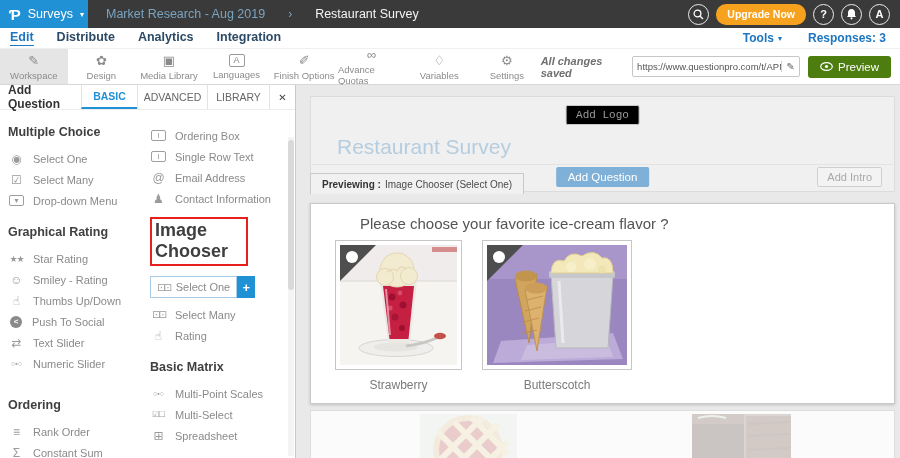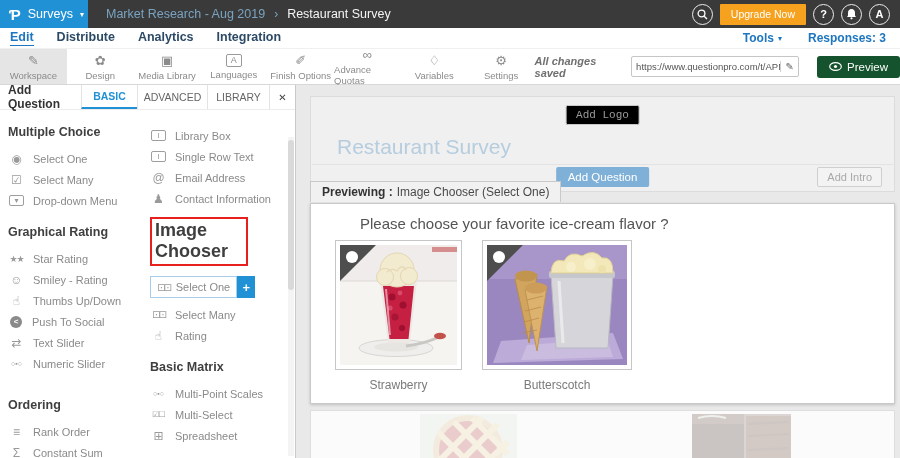--- a/index.html
+++ b/index.html
@@ -6,51 +6,51 @@
   html,body { width:900px; height:458px; overflow:hidden; }
   body { font-family:"Liberation Sans","DejaVu Sans",sans-serif; background:#e9e9e9; position:relative; }
   .app { position:absolute; inset:0; }
 
   
   .topbar { position:absolute; left:0; top:0; width:900px; height:28px; background:#3a3a3a; display:flex; align-items:center; }
   .logo-block { width:88px; height:28px; background:#2191d6; display:flex; align-items:center; padding-left:9px; gap:7px; cursor:pointer; }
   .logo-glyph { color:#fff; font-size:15px; font-weight:700; line-height:1; }
   .product-name { color:#fff; font-size:12.5px; }
   .caret { color:#fff; font-size:8px; }
-  .breadcrumb { display:flex; align-items:center; gap:9px; margin-left:18px; font-size:12.5px; }
+  .breadcrumb { display:flex; align-items:center; gap:23px; margin-left:18px; font-size:12.5px; }
   .crumb-parent { color:#7aa3c1; }
   .crumb-sep { color:#7aa3c1; font-size:12px; }
   .crumb-current { color:#f4f4f4; }
   .topbar-right { margin-left:auto; display:flex; align-items:center; gap:7px; padding-right:10px; }
   .circle-btn { width:21px; height:21px; border:1px solid #ededed; border-radius:50%; display:flex; align-items:center; justify-content:center; color:#fff; font-size:11px; font-weight:700; cursor:pointer; background:transparent; }
-  .upgrade-btn { height:21px; border-radius:1px; background:#f6a21e; color:#fff; font-size:10.5px; font-weight:400; display:flex; align-items:center; padding:0 11px; cursor:pointer; border:none; }
+  .upgrade-btn { height:21px; border-radius:10px; background:#f6a21e; color:#fff; font-size:10.5px; font-weight:700; display:flex; align-items:center; padding:0 11px; cursor:pointer; border:none; }
 
   
   .menubar { position:absolute; left:0; top:28px; width:900px; height:20px; background:#fff; display:flex; align-items:center; font-size:12.5px;text-align:right; }
   .menu-left { display:flex; gap:23px; margin-left:10px; }
   .menu-item { color:#2c4a66; cursor:pointer; font-weight:700; }
   .menu-item.active { color:#1d76bf; border-bottom:1px solid #1d76bf; padding-bottom:1px; }
   .menu-right { margin-left:auto; display:flex; align-items:center; gap:26px; margin-right:14px; font-size:12px; }
   .menu-tools { color:#1d76bf; font-weight:700; cursor:pointer; display:flex; gap:4px; align-items:center; }
   .menu-tools .caret { color:#1d76bf; }
   .menu-responses { color:#1d76bf; font-weight:700; cursor:pointer; }
 
   
   .toolbar { position:absolute; left:0; top:48px; width:900px; height:37px; background:#fff; border-top:1px solid #f0f0f0; border-bottom:1px solid #d8d8d8; display:flex; }
   .tool { width:70px; height:100%; display:flex; flex-direction:column; align-items:center; justify-content:center; gap:2px; cursor:pointer; }
   .tool.active { background:#e5e5e5; }
   .tool-icon { height:15px; font-size:13px; color:#8b8b8b; line-height:15px; }
   .tool-icon.t-boxed { border:1px solid #999; border-radius:2px; width:16px; height:13px; font-size:9px; line-height:11px; text-align:center; }
   .tool-label { font-size:9.5px; color:#8b8b8b; }
-  .tb-right { margin-left:auto; display:flex; align-items:center; gap:18px; }
+  .tb-right { margin-left:auto; display:flex; align-items:center; gap:8px; padding-right:9px; }
   .saved-note { font-style:italic; font-size:11px; color:#6f6f6f; font-weight:700; }
   .url-box { width:168px; height:21px; background:#fff; border:1px solid #c6c6c6; border-radius:2px; display:flex; align-items:center; cursor:text; }
   .url-text { flex:1; font-size:9.5px; color:#555; padding:0 4px; white-space:nowrap; overflow:hidden; }
   .url-edit { border-left:1px solid #d0d0d0; width:18px; text-align:center; font-size:10px; color:#666; cursor:pointer; }
-  .preview-btn { height:22px; background:#14532d; border:none; border-radius:3px; color:#fff; font-size:11.5px; display:flex; align-items:center; gap:5px; padding:0 12px; cursor:pointer; }
+  .preview-btn { height:22px; background:#4d7c0f; border:none; border-radius:3px; color:#fff; font-size:11.5px; display:flex; align-items:center; gap:5px; padding:0 12px; cursor:pointer; }
 
   
   .panel { position:absolute; left:0; top:85px; width:296px; height:373px; background:#fff; border-right:1px solid #c9c9c9; }
   .panel-header { height:25px; display:flex; align-items:stretch; border-bottom:1px solid #ececec; }
   .panel-title { flex:1; font-size:12px; font-weight:700; color:#333; display:flex; align-items:center; padding-left:8px; }
   .ptab { display:flex; align-items:center; justify-content:center; font-size:10.5px; color:#666; border-left:1px solid #e3e3e3; cursor:pointer; }
   .ptab.basic { width:56px; color:#2191d6; font-weight:700; border-bottom:2px solid #2191d6; }
   .ptab.advanced { width:70px; }
   .ptab.library { width:62px; }
   .ptab-close { width:26px; display:flex; align-items:center; justify-content:center; font-size:10px; color:#444; border-left:1px solid #e3e3e3; cursor:pointer; }
@@ -77,21 +77,21 @@
 
   
   .main { position:absolute; left:296px; top:85px; width:604px; height:373px; background:#e9e9e9; overflow:hidden; }
   .survey-head { position:absolute; left:14px; top:11px; width:585px; height:96px; background:#f0f0f0; border:1px solid #dcdcdc; }
   .add-logo-btn { position:absolute; top:8px; left:50%; transform:translateX(-50%); background:#000000; border:1px solid #c9c9c9; border-radius:2px; color:#9a9a9a; font-size:11px; padding:3px 10px; cursor:pointer;font-family:Liberation Mono, monospace; }
   .survey-title { position:absolute; left:26px; top:38px; font-size:21px; color:#b5cddf; }
   .head-divider { position:absolute; left:1px; right:1px; bottom:26px; border-top:1px solid #e3e3e3; }
   .add-question-btn { position:absolute; bottom:4px; left:50%; transform:translateX(-50%); background:#7fb0d8; border:none; border-radius:2px; color:#fff; font-size:11.5px; padding:4px 12px; cursor:pointer; }
   .add-intro-btn { position:absolute; bottom:4px; right:12px; background:#f3f3f3; border:1px solid #cfcfcf; border-radius:2px; color:#a9a9a9; font-size:11px; padding:3px 9px; cursor:pointer; }
 
-  .preview-tab { position:absolute; left:14px; top:96px; height:21px; background:#f1f1f1; border:1px solid #c9c9c9; border-bottom:none; display:flex; align-items:center; padding:0 11px; gap:4px; font-size:12px; z-index:3; }
+  .preview-tab { position:absolute; left:14px; top:88px; height:21px; background:#f1f1f1; border:1px solid #c9c9c9; border-bottom:none; display:flex; align-items:center; padding:0 11px; gap:4px; font-size:10px; z-index:3; }
   .pt-bold { font-weight:700; color:#333; }
   .pt-rest { color:#4a4a4a; }
   .preview-card { position:absolute; left:14px; top:118px; width:585px; height:201px; background:#fff; border:1px solid #c9c9c9; box-shadow:0 1px 3px rgba(0,0,0,.18); z-index:2; }
   .question-text { position:absolute; left:27px; top:11px; font-size:15px; color:#545454;margin-left:22px; }
   .opts-row { position:absolute; left:24px; top:36px; display:flex; gap:20px; }
   .opt { display:flex; flex-direction:column; align-items:center; }
   .tile { position:relative; background:#fff; border:1px solid #c6c6c6; padding:4px; height:130px; cursor:pointer; }
   .tile svg { display:block; }
   .corner { position:absolute; top:4px; left:4px; width:0; height:0; border-top:36px solid #4e4e4e; border-right:36px solid transparent; }
   .corner-dot { position:absolute; top:10px; left:10px; width:12px; height:12px; border-radius:50%; background:#fff; }
@@ -258,21 +258,21 @@
         <div class="p-item">
           <span class="p-icon">Σ</span>
           <span>Constant Sum</span>
         </div>
 
       </div>
 
       <div class="pcol2">
         <div class="p-item">
           <span class="p-icon boxed">I</span>
-          <span>Library Box</span>
+          <span>Ordering Box</span>
         </div>
         <div class="p-item">
           <span class="p-icon boxed">I</span>
           <span>Single Row Text</span>
         </div>
         <div class="p-item">
           <span class="p-icon">@</span>
           <span>Email Address</span>
         </div>
         <div class="p-item">

